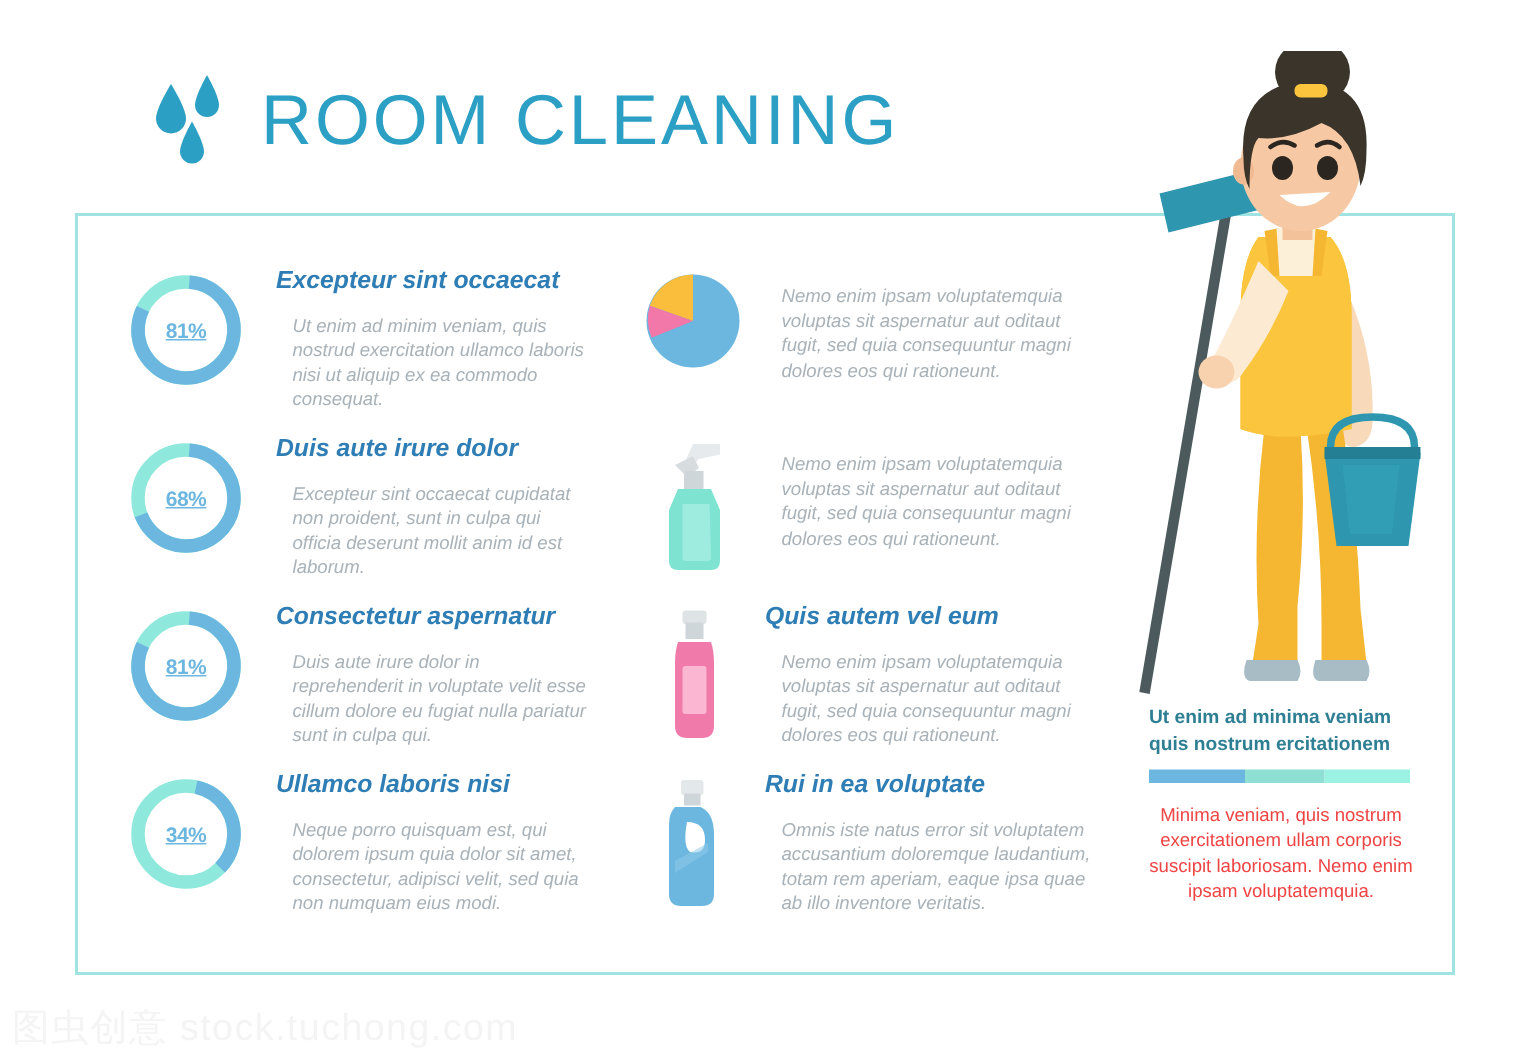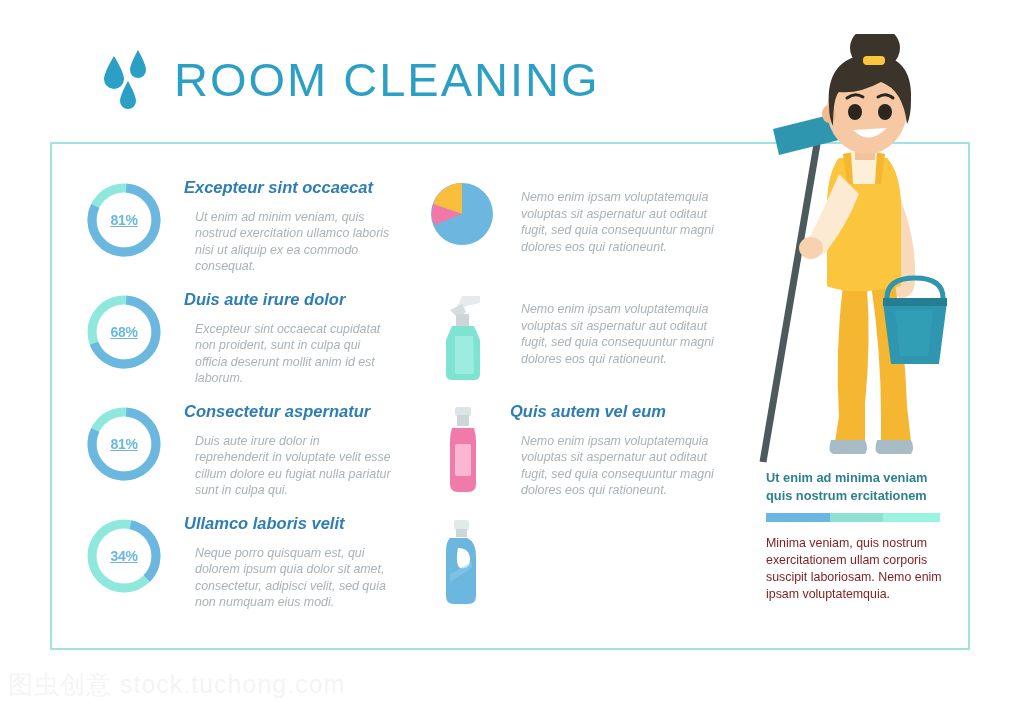--- a/index.html
+++ b/index.html
@@ -52,21 +52,21 @@
   
   .person{position:absolute;left:735px;top:34px;width:235px;height:430px;}
   .side-title{
     position:absolute;left:766px;top:469px;width:180px;
     font-size:12.8px;font-weight:bold;color:#2E7E94;line-height:1.37;
   }
   .side-bar{position:absolute;left:766px;top:513px;width:174px;height:9px;display:flex;}
   .side-bar span{display:block;height:100%;}
   .side-text{
     position:absolute;left:766px;top:535px;width:176px;
-    font-size:12.4px;color:#7f1d1d;line-height:1.36;
+    font-size:12.4px;color:#ef4444;line-height:1.36;text-align:center;
   }
 
   
   .watermark{
     position:absolute;left:8px;top:668px;font-size:25px;color:#F4F4F4;
     letter-spacing:1px;white-space:nowrap;user-select:none;
   }
 </style>
 </head>
 <body>
@@ -140,21 +140,21 @@
       <div class="media">
         <div class="donut">
           <svg width="80" height="80" viewBox="0 0 80 80">
             <circle cx="40" cy="40" r="32" fill="none" stroke="#8FE8DC" stroke-width="9"></circle>
             <circle cx="40" cy="40" r="32" fill="none" stroke="#6CB7E0" stroke-width="9" stroke-dasharray="68.4 132.7" stroke-dashoffset="0" transform="rotate(-78 40 40)" stroke-linecap="butt"></circle>
           </svg>
           <div class="pct">34%</div>
         </div>
       </div>
       <div class="body">
-        <p class="item-title">Ullamco laboris velit</p>
+        <p class="item-title">Ullamco laboris nisi</p>
         <p class="item-text">Neque porro quisquam est, qui dolorem ipsum quia dolor sit amet, consectetur, adipisci velit, sed quia non numquam eius modi.</p>
       </div>
     </div>
   </div>
 
   <div class="col-mid">
 
     <div class="row">
       <div class="media">
         <svg width="68" height="68" viewBox="0 0 68 68">
@@ -201,20 +201,24 @@
     <div class="row">
       <div class="media">
         <svg width="70" height="92" viewBox="0 0 70 92">
           <rect x="26" y="4" width="15" height="10" rx="2" fill="#E3E8EB"></rect>
           <rect x="28" y="13" width="11" height="8" fill="#CFD6D9"></rect>
           <path d="M22 22 L39 22 Q48 26 48 40 L48 80 Q48 88 40 88 L26 88 Q18 88 18 80 L18 34 Q18 26 22 22 Z" fill="#6CB7E0"></path>
           <path d="M30 32 Q42 32 42 44 Q42 54 32 52 Q27 48 30 32 Z" fill="#FFFFFF"></path>
           <path d="M22 58 L44 46 L44 52 L22 66 Z" fill="#8ECBE8" opacity="0.55"></path>
         </svg>
       </div>
+      <div class="body">
+        <p class="item-title">Rui in ea voluptate</p>
+        <p class="item-text">Omnis iste natus error sit voluptatem accusantium doloremque laudantium, totam rem aperiam, eaque ipsa quae ab illo inventore veritatis.</p>
+      </div>
     </div>
   </div>
 
   <div class="person">
     <svg width="235" height="430" viewBox="0 0 235 430" aria-hidden="true">
 
       <line x1="82" y1="110" x2="28" y2="428" stroke="#4C5A5E" stroke-width="7"></line>
 
       <path d="M38 95 L106 78 L112 104 L44 121 Z" fill="#2E96AF"></path>
 

